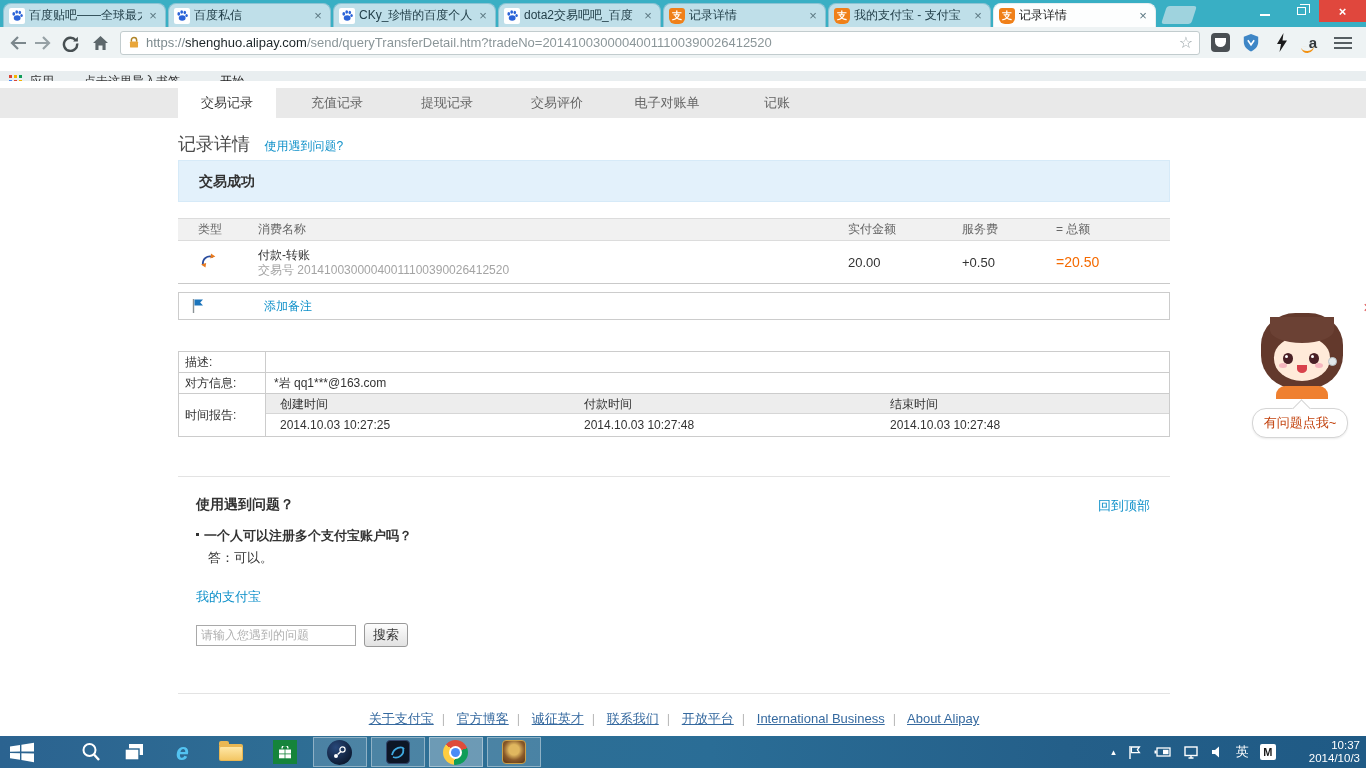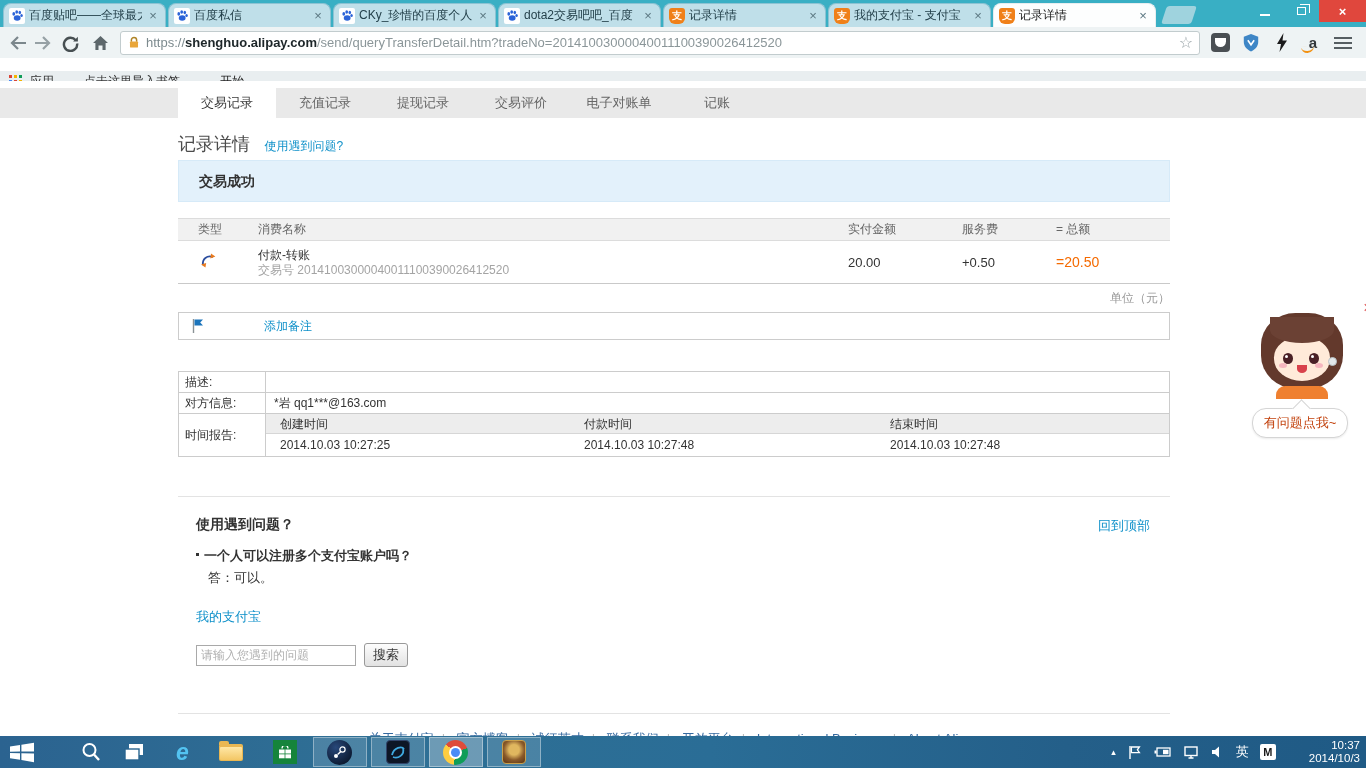--- a/index.html
+++ b/index.html
@@ -21,42 +21,42 @@
   .wc-restore .sq { width:9px; height:8px; border:1px solid #fff; position:relative; }
   .wc-restore .sq:before { content:""; position:absolute; left:2px; top:-4px; width:9px; height:8px; border:1px solid #fff; border-bottom:none; border-left:none; }
   .wc-close { width:47px; background:#e0473d; color:#fff; font-size:13px; font-weight:bold; }
 
   .toolbar { position:absolute; top:27px; left:0; width:1366px; height:31px; background:#eef3f4; display:flex; align-items:center; }
   .navbtn { width:24px; text-align:center; font-size:16px; color:#6d7b80; }
   .navbtn svg { vertical-align:middle; }
   .urlbox { position:relative; width:1080px; height:24px; margin-left:8px; background:#fff; border:1px solid #c2ccce; border-radius:3px; display:flex; align-items:center; padding:0 6px; }
   .urltext { flex:1; font-size:13px; white-space:nowrap; overflow:hidden; margin-left:5px; }
   .urltext .scheme { color:#7c8a8e; }
-  .urltext .domain { color:#1d2629; font-weight:bold; }
+  .urltext .domain { color:#1d2629; font-weight:normal; }
   .urltext .path { color:#8b9699; }
   .star { font-size:16px; color:#98a3a7; }
   .ext { width:22px; height:22px; margin-left:9px; display:flex; align-items:center; justify-content:center; }
   .ext-pocket { width:19px; height:19px; background:#4a4f53; border-radius:4px; position:relative; }
   .ext-pocket:before { content:""; position:absolute; left:4px; top:5px; width:11px; height:9px; background:#fff; border-radius:0 0 8px 8px; }
   .ext-amazon { font-size:15px; font-weight:bold; color:#33383b; position:relative; }
   .ext-amazon:after { content:""; position:absolute; left:-1px; bottom:1px; width:13px; height:5px; border:2px solid #f29111; border-top:none; border-left:none; border-right:none; border-radius:0 0 8px 8px; transform:rotate(-4deg); }
   .menuicon { margin-left:10px; width:18px; }
   .menuicon .l { height:2px; background:#565e62; margin:3px 0; }
 
   .bookmarksbar { position:absolute; top:71px; left:0; width:1366px; height:22px; background:#e9eef0; border-bottom:1px solid #d4d9db; display:flex; align-items:center; font-size:12px; color:#333; }
   .appsgrid { width:13px; height:13px; margin:0 8px 0 9px; display:grid; grid-template-columns:repeat(3,3px); grid-gap:2px; }
   .appsgrid i { width:3px; height:3px; }
   .bm-label { margin-right:30px; }
   .bm-hint { margin-right:28px; }
   .bm-start { text-decoration:underline; color:#222; }
 
   
   .viewport { position:absolute; top:81px; left:0; width:1366px; height:655px; background:#fff; }
   .pagenav { margin-top:7px; height:30px; background:#e9e9e9; }
-  .pagenav .tabs { margin-left:178px; display:flex; height:30px; }
+  .pagenav .tabs { margin-left:178px; display:flex; height:30px;gap:12px; }
   .ptab { width:98px; text-align:center; line-height:30px; font-size:13px; color:#666; }
   .ptab.active { background:#fff; color:#3c3c3c; }
 
   .content { width:992px; margin-left:178px; position:relative; }
   .titlerow { margin-top:14px; height:24px; }
   .h1 { font-size:18px; color:#4c4c4c; }
   .bluelink { color:#0e90c9; text-decoration:none; font-size:12px; }
   .titlerow .bluelink { margin-left:10px; }
 
   .banner { margin-top:4px; height:42px; background:#e3f1fb; border:1px solid #d6eaf8; line-height:40px; padding-left:20px; font-size:14px; font-weight:bold; color:#333; }
@@ -341,21 +341,20 @@
             </svg></div>
         <div class="c-name">
           <div class="name-main">付款-转账</div>
           <div class="name-sub"><span>交易号</span> <span>20141003000040011100390026412520</span></div>
         </div>
         <div class="c-paid">20.00</div>
         <div class="c-fee">+0.50</div>
         <div class="c-total">=20.50</div>
       </div>
 
-      <div class="unitnote">单位（元）</div>
 
       <div class="notebox">
         <svg class="flag" width="15" height="16" viewBox="0 0 15 16">
             <path d="M2.5 1 v14" stroke="#8a9296" stroke-width="1.4"></path>
             <path d="M3.5 1.5 h8.5 l-2.8 3 2.8 3 H3.5z" fill="#1b74bb"></path>
           </svg>
         <a class="bluelink" href="#">添加备注</a>
       </div>
 
       <div class="details">

